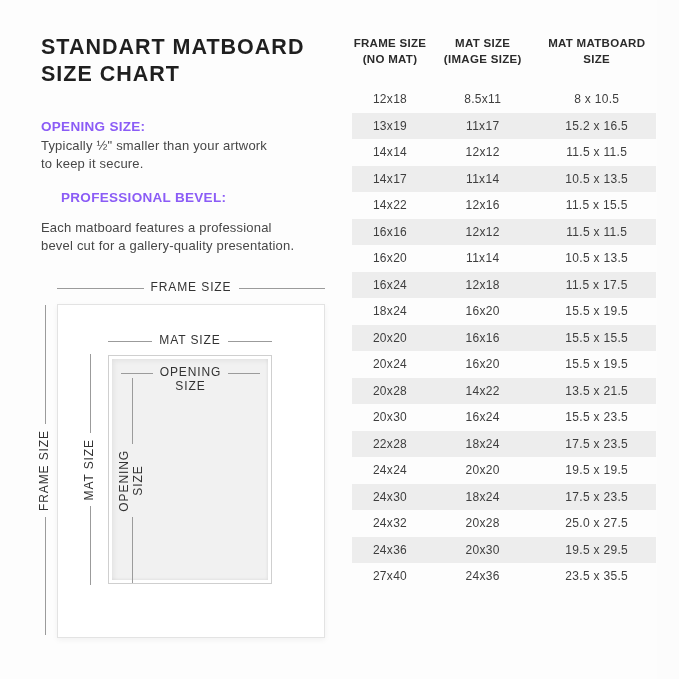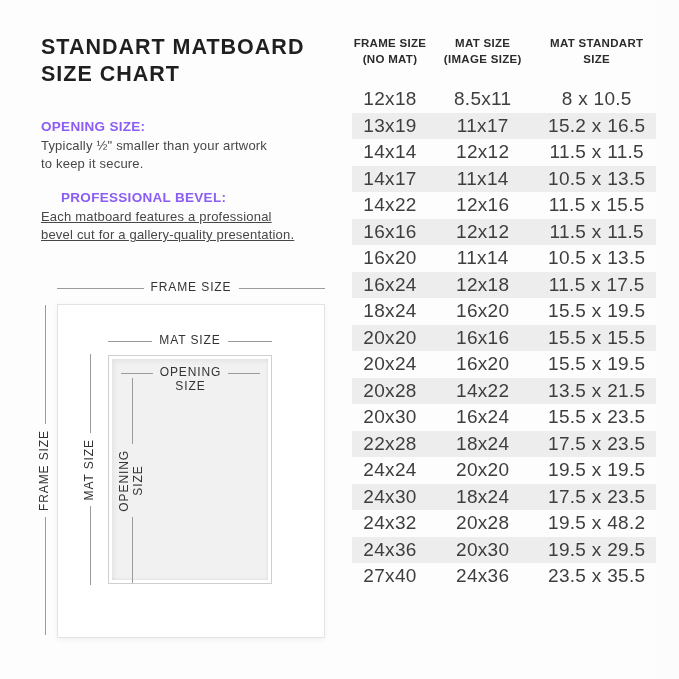--- a/index.html
+++ b/index.html
@@ -20,21 +20,21 @@
   }
   .section-heading {
     position:absolute; left:41px; width:320px;
     font-size:13.5px; font-weight:700; letter-spacing:0.3px; color:#8b5cf6;
   }
   .section-body {
     position:absolute; left:41px; width:320px;
     font-size:13px; line-height:1.42; color:#474747; letter-spacing:0.2px;
   }
   .sec1-h { top:119px; } .sec1-b { top:137px; }
-  .sec2-h { top:190px;padding-left:20px; } .sec2-b { top:208px;text-decoration:underline; }
+  .sec2-h { top:190px;padding-left:20px; } .sec2-b { top:219px; }
 
   
   .frame-rect {
     position:absolute; left:57px; top:304px; width:268px; height:334px;
     background:#ffffff; border:1px solid #e3e3e3;
     box-shadow:0 2px 6px rgba(0,0,0,0.05);
   }
   .mat-rect {
     position:absolute; left:108px; top:355px; width:164px; height:229px;
     background:#ffffff; border:1px solid #cfcfcf; padding:3px;
@@ -76,21 +76,21 @@
     text-align:center; font-size:11.5px; font-weight:700;
     line-height:1.35; letter-spacing:0.3px; color:#2b2b2b;
   }
   .tbody { margin-top:19px; }
   .tr {
     display:grid; grid-template-columns:25% 36% 39%;
     height:26.5px; align-items:center;
   }
   .tr:nth-child(even) { background:#ededed; }
   .td {
-    text-align:center; font-size:19px; color:#3e3e3e; letter-spacing:0.3px;
+    text-align:center; font-size:12px; color:#3e3e3e; letter-spacing:0.3px;
   }
 </style>
 </head>
 <body>
 
 <div class="canvas">
 
   <h1 class="title"><span>STANDART MATBOARD</span><br>
     <span>SIZE CHART</span>
   </h1>
@@ -154,21 +154,21 @@
     <div class="thead">
       <div class="th">
         <div>FRAME SIZE</div>
         <div>(NO MAT)</div>
       </div>
       <div class="th">
         <div>MAT SIZE</div>
         <div>(IMAGE SIZE)</div>
       </div>
       <div class="th">
-        <div>MAT STANDART</div>
+        <div>MAT MATBOARD</div>
         <div>SIZE</div>
       </div>
     </div>
     <div class="tbody" id="tbody">
         <div class="tr">
           <div class="td">12x18</div>
           <div class="td">8.5x11</div>
           <div class="td">8 x 10.5</div>
         </div>
         <div class="tr">
@@ -242,21 +242,21 @@
           <div class="td">19.5 x 19.5</div>
         </div>
         <div class="tr">
           <div class="td">24x30</div>
           <div class="td">18x24</div>
           <div class="td">17.5 x 23.5</div>
         </div>
         <div class="tr">
           <div class="td">24x32</div>
           <div class="td">20x28</div>
-          <div class="td">19.5 x 48.2</div>
+          <div class="td">25.0 x 27.5</div>
         </div>
         <div class="tr">
           <div class="td">24x36</div>
           <div class="td">20x30</div>
           <div class="td">19.5 x 29.5</div>
         </div>
         <div class="tr">
           <div class="td">27x40</div>
           <div class="td">24x36</div>
           <div class="td">23.5 x 35.5</div>

